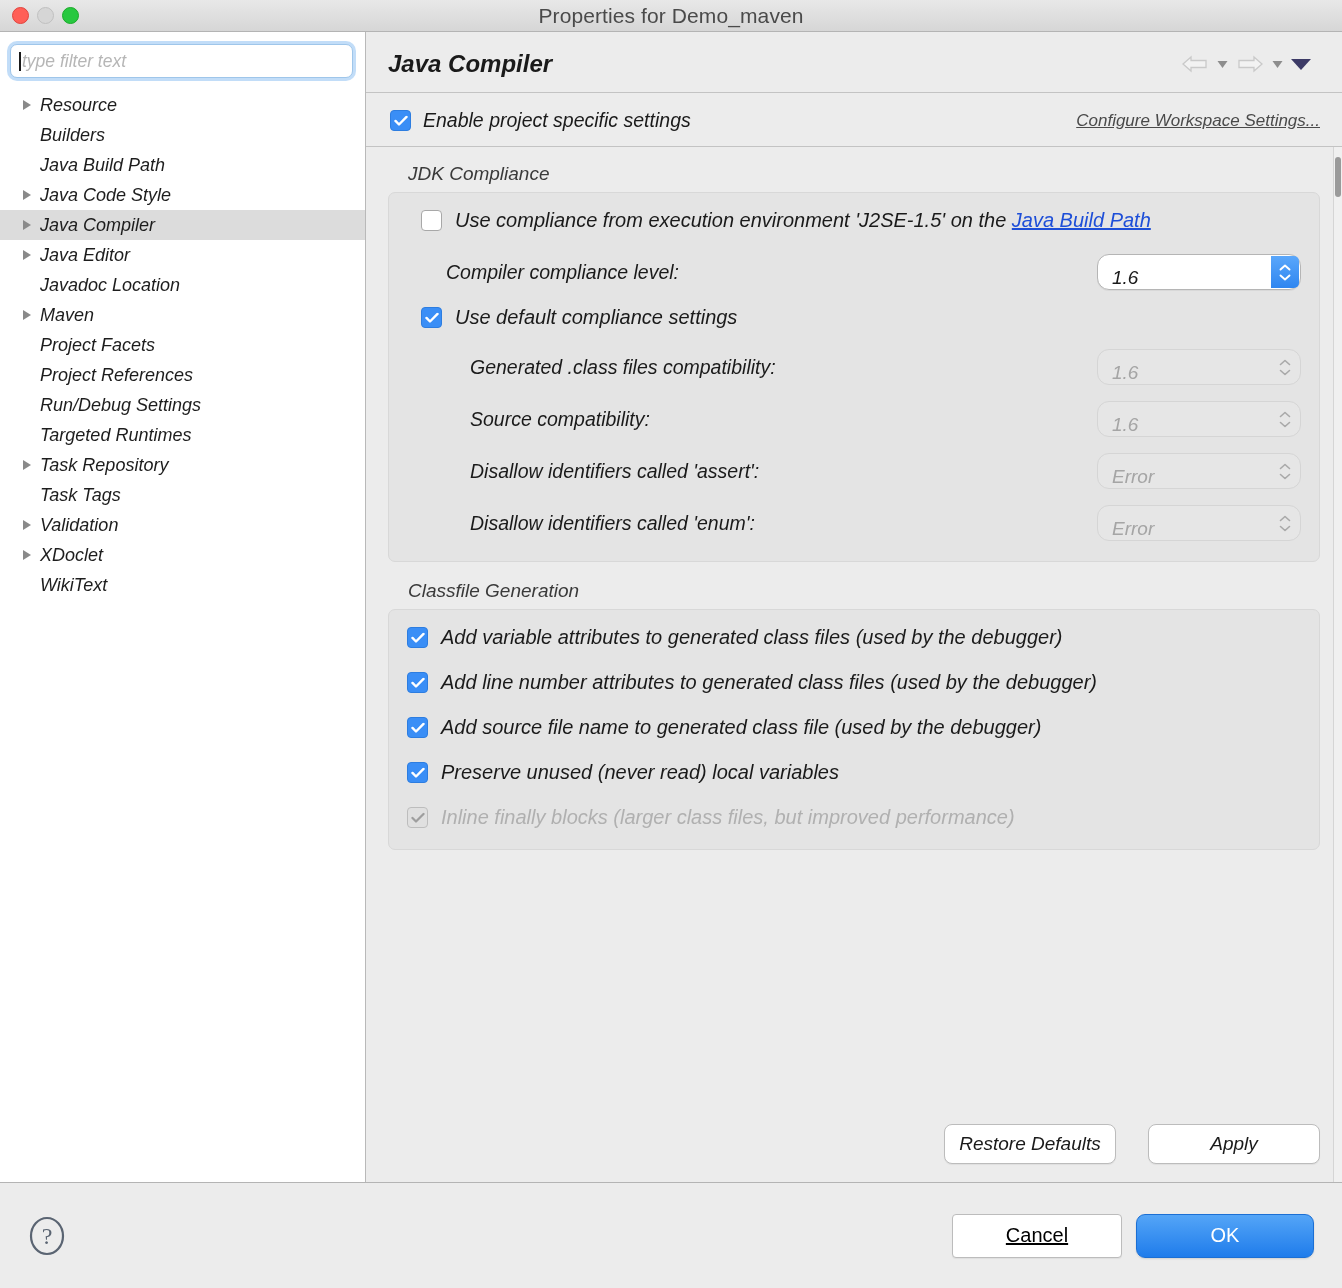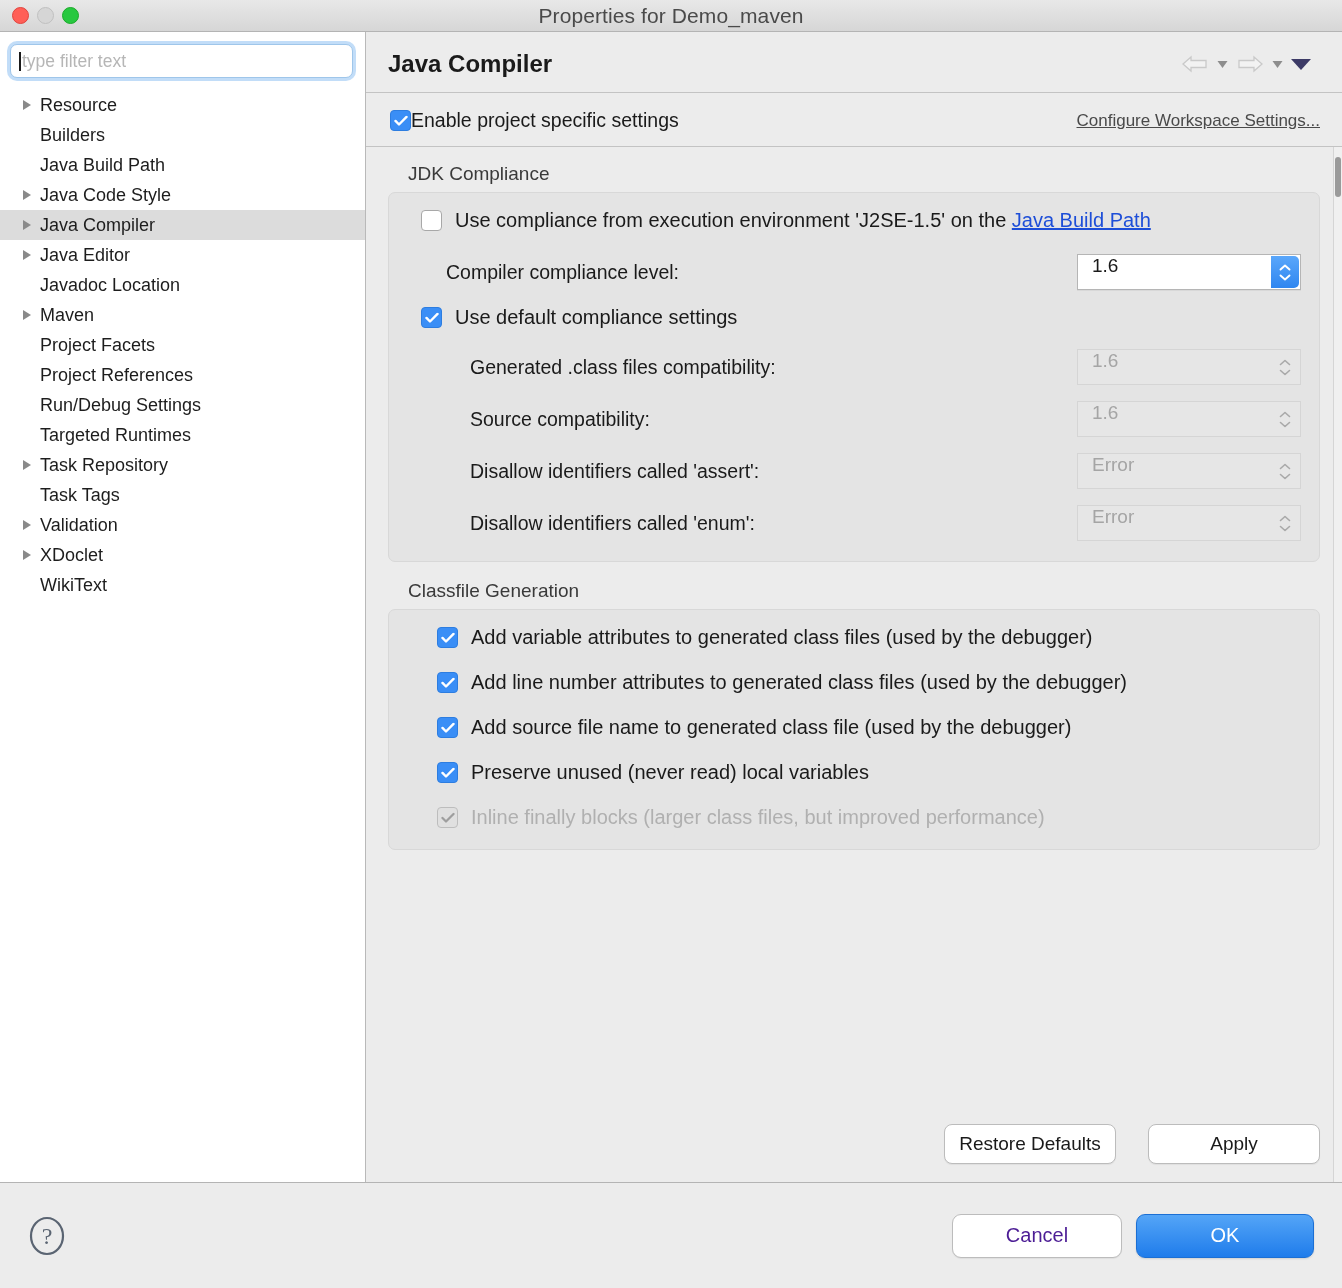--- a/index.html
+++ b/index.html
@@ -23,21 +23,21 @@
   .light.red    { background: #ff5f57; border: 1px solid #e0443e; }
   .light.yellow { background: #d6d6d6; border: 1px solid #c0c0c0; }
   .light.green  { background: #28c840; border: 1px solid #1aab29; }
   .title-text {
     position: absolute; left: 0; right: 0; text-align: center;
     font-size: 21px; color: #4a4a4a; font-weight: 400;
     letter-spacing: .1px; pointer-events: none;
   }
 
   
-  .body { flex: 1 1 auto; display: flex; min-height: 0; background: #3b82f6; }
+  .body { flex: 1 1 auto; display: flex; min-height: 0; background: #3b82f6; font-style: italic; }
 
   .sidebar {
     width: 366px; flex: 0 0 366px; background: #ffffff;
     border-right: 1px solid #b9b9b9; padding: 12px 0 0 0;
     display: flex; flex-direction: column;
   }
   .filter-wrap { padding: 0 12px 8px 10px; }
   .filter-field {
     position: relative; height: 34px; background: #fff;
     border: 1px solid #9fc6ea; border-radius: 7px;
@@ -67,21 +67,21 @@
     padding: 18px 22px 14px 22px; border-bottom: 1px solid #c3c3c3;
   }
   .page-title { font-size: 24px; font-weight: bold; color: #1a1a1a; }
   .nav-icons { display: flex; align-items: center; gap: 7px; padding-right: 8px; }
   .nav-icons svg { display: block; }
 
   .enable-row {
     display: flex; align-items: center; justify-content: space-between;
     padding: 16px 22px 14px 24px; border-bottom: 1px solid #c3c3c3;
   }
-  .cb-line { display: flex; align-items: center; gap: 0; font-size: 19.5px; color: #1a1a1a; }
+  .cb-line { display: flex; align-items: center; gap: 12px; font-size: 19.5px; color: #1a1a1a; }
   .ws-link {
     font-size: 17px; color: #4a4a4a; text-decoration: underline;
   }
 
   .scroll-area { flex: 1 1 auto; padding: 14px 22px 0 22px; position: relative; overflow: hidden; }
 
   .group-label { font-size: 19px; color: #3a3a3a; margin: 2px 0 7px 20px; }
   .group-box {
     background: #e4e4e4; border: 1px solid #d8d8d8; border-radius: 7px;
     padding: 16px 18px 18px 18px;
@@ -100,35 +100,35 @@
   .inline-link { color: #1d4ed8; text-decoration: underline; }
 
   .field-row {
     display: flex; align-items: center; justify-content: space-between;
     margin-bottom: 16px; padding-left: 2px; margin-left: 37px;
   }
   .field-row .lbl { font-size: 19.5px; color: #1a1a1a; }
   .field-row.indent .lbl { padding-left: 24px; }
 
   .combo {
-    position: relative; width: 224px; height: 36px; display: flex; align-items: flex-start;
-    border-radius: 0; background: #fff; border: 1px solid #b5b5b5;
+    position: relative; width: 204px; height: 36px; display: flex; align-items: flex-end;
+    border-radius: 12px; background: #fff; border: 1px solid #b5b5b5;
     box-shadow: 0 1px 0 rgba(0,0,0,.05);
   }
   .combo .val { font-size: 19px; color: #1a1a1a; padding-left: 14px; }
   .combo .stepper {
     position: absolute; right: 1px; top: 1px; bottom: 1px; width: 28px;
     border-radius: 0 5px 5px 0; background: linear-gradient(#5aa7fb,#2f86f0);
     display: flex; flex-direction: column; align-items: center; justify-content: center; gap: 3px;
   }
   .combo.disabled { background: #e6e6e6; border: 1px solid #d5d5d5; box-shadow: none; }
   .combo.disabled .val { color: #a5a5a5; }
   .combo.disabled .stepper { background: transparent; }
 
-  .chk-list > .row-check { margin-bottom: 22px; margin-left: 30px; }
+  .chk-list > .row-check { margin-bottom: 22px; }
   .chk-list > .row-check:last-child { margin-bottom: 2px; }
 
   .action-row {
     position: absolute; right: 22px; bottom: 18px;
     display: flex; gap: 32px;
   }
   .btn {
     min-width: 172px; height: 40px; border-radius: 8px; background: #fff;
     border: 1px solid #bcbcbc; font-size: 19px; color: #1a1a1a;
     display: flex; align-items: center; justify-content: center;
@@ -141,24 +141,25 @@
 
   
   .footer {
     height: 106px; flex: 0 0 106px; background: #ececec;
     border-top: 1px solid #b4b4b4;
     display: flex; align-items: center; padding: 0 28px 0 26px; gap: 14px;
   }
   .help-btn { width: 42px; height: 42px; }
   .footer-spacer { flex: 1 1 auto; }
   .btn-cancel {
-    min-width: 170px; height: 44px; border-radius: 9px; background: #fff;
-    border: 1px solid #bcbcbc; font-size: 20px; color: #4c1d95;
+    min-width: 170px; height: 44px; border-radius: 4px; background: #fff;
+    border: 1px solid #bcbcbc; font-size: 20px; color: #000000;
     display: flex; align-items: center; justify-content: center;
     box-shadow: 0 1px 1px rgba(0,0,0,.06);
+    text-decoration: underline;
   }
   .btn-ok {
     min-width: 178px; height: 44px; border-radius: 9px;
     background: linear-gradient(#54a5f7,#1f7ceb);
     border: 1px solid #1b6fd4; font-size: 20px; color: #fff;
     display: flex; align-items: center; justify-content: center;
     box-shadow: 0 1px 2px rgba(0,0,0,.12);
   }
 </style>
 </head>

